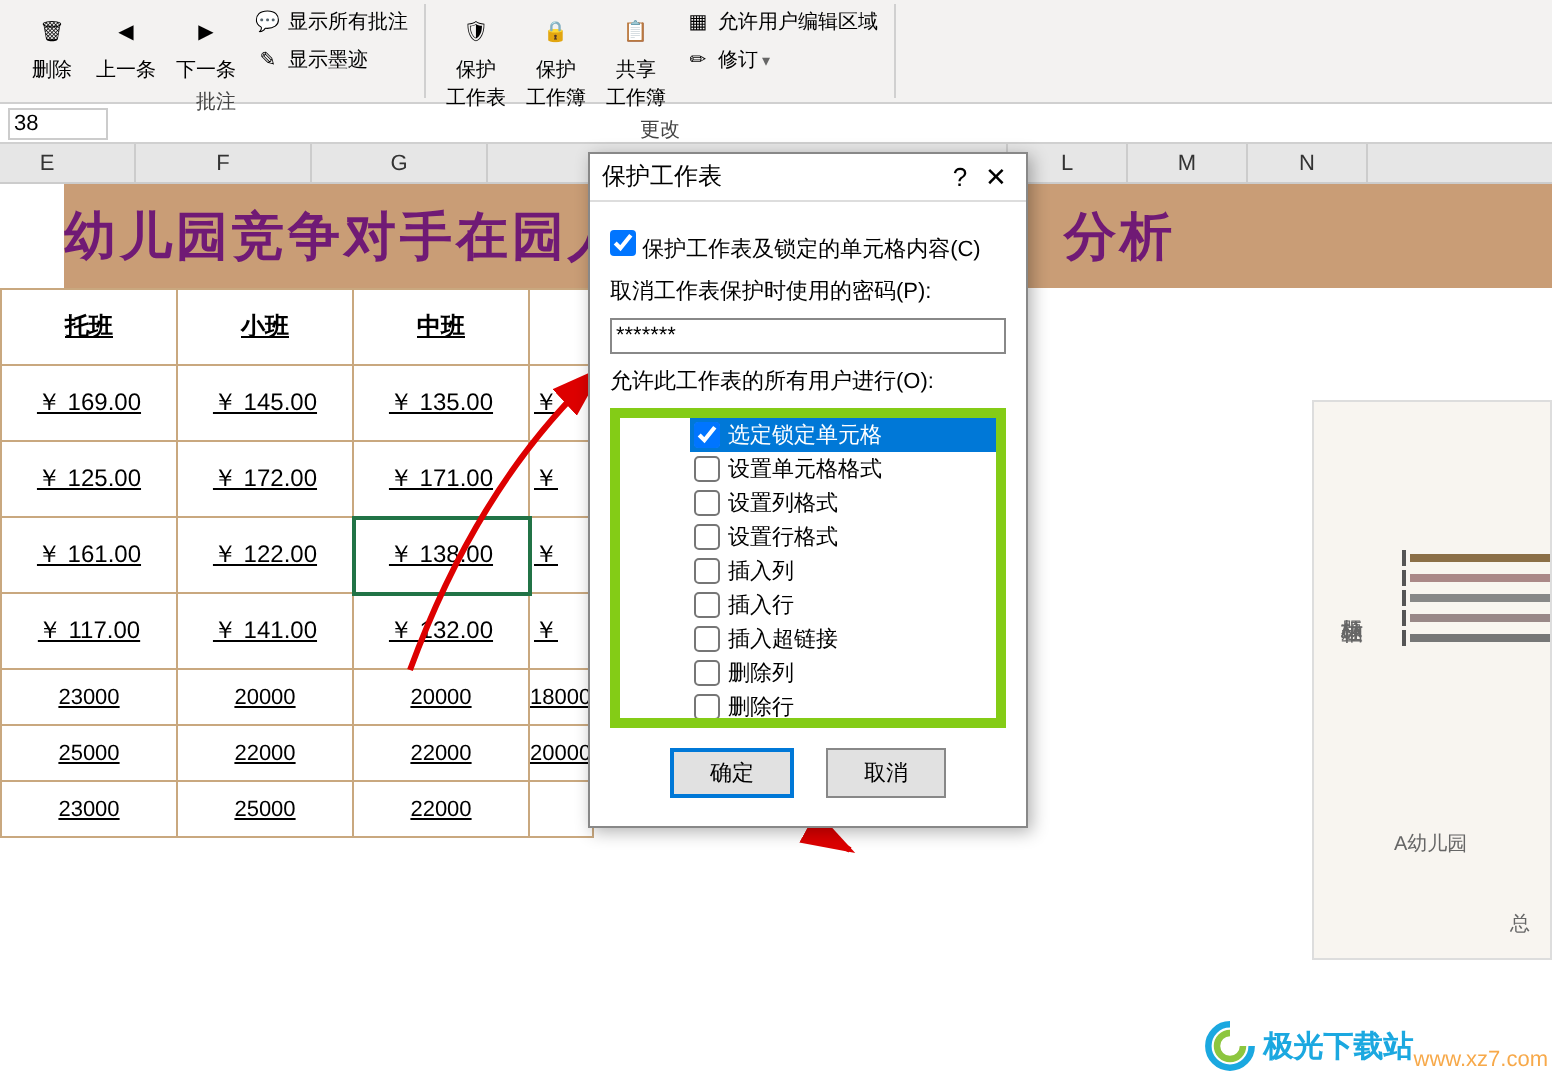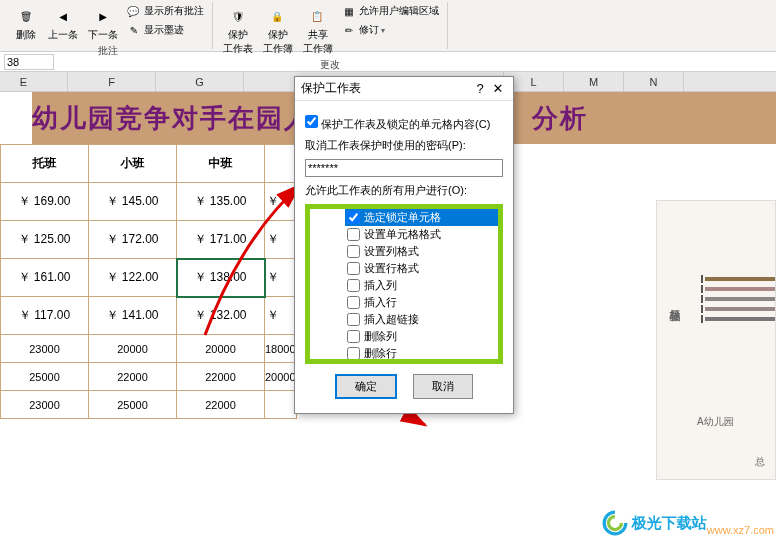--- a/index.html
+++ b/index.html
@@ -19,21 +19,21 @@
 .formula-bar { height: 20px; border-bottom: 1px solid #d0d0d0; display: flex; align-items: center; padding: 0 4px; font-size: 11px; }
 .name-box { width: 50px; border: 1px solid #ccc; padding: 1px 2px; background: #fff; }
 
 .col-headers { height: 20px; background: #e6e6e6; border-bottom: 1px solid #ccc; display: flex; margin-left: -20px; }
 .col-h { width: 88px; text-align: center; font-size: 11px; color: #333; border-right: 1px solid #ccc; line-height: 20px; }
 
 .title-row { background: #c99d76; color: #701a75; font-weight: bold; font-size: 26px; height: 52px; display: flex; align-items: center; padding-left: 0; letter-spacing: 2px; margin-left: 32px; }
 
 .sheet { position: relative; }
 .sheet-table { border-collapse: collapse; position: absolute; left: 0; top: 52px; }
-.sheet-table td { border: 1px solid #c9a87f; width: 88px; height: 38px; text-align: center; font-size: 12px; background: #fff; }
+.sheet-table td { border: 1px solid #c9a87f; width: 88px; height: 38px; text-align: center; font-size: 12px; background: #fff; text-decoration: underline; }
 .sheet-table .hdr { font-weight: bold; background: #fff; }
 .sheet-table .small { height: 28px; font-size: 11px; }
 .selected-cell { outline: 2px solid #217346; outline-offset: -1px; }
 
 .chart-area { position: absolute; right: 0; top: 200px; width: 120px; height: 280px; background: #f8f5f0; border: 1px solid #ddd; }
 .chart-bars { position: absolute; top: 70px; right: 0; width: 70px; }
 .bar { height: 4px; margin: 6px 0; background: #8b6f47; position: relative; }
 .bar:nth-child(2){ background:#a88; } .bar:nth-child(3){background:#888;} .bar:nth-child(4){background:#988;} .bar:nth-child(5){background:#777;}
 .bar::after { content:""; position:absolute; left:-4px; top:-2px; width:2px; height:8px; background:#555; }
 .bar::before { content:""; position:absolute; right:-4px; top:-2px; width:2px; height:8px; background:#555; }

